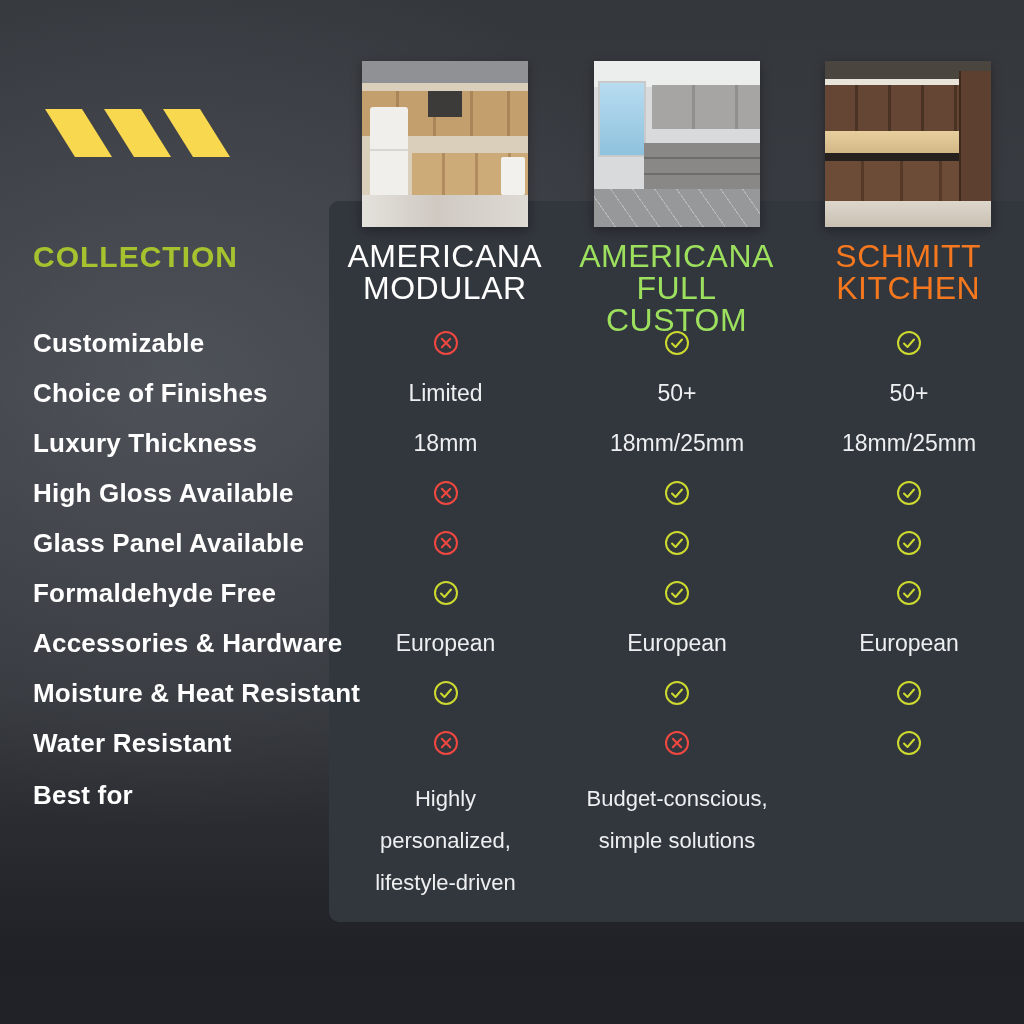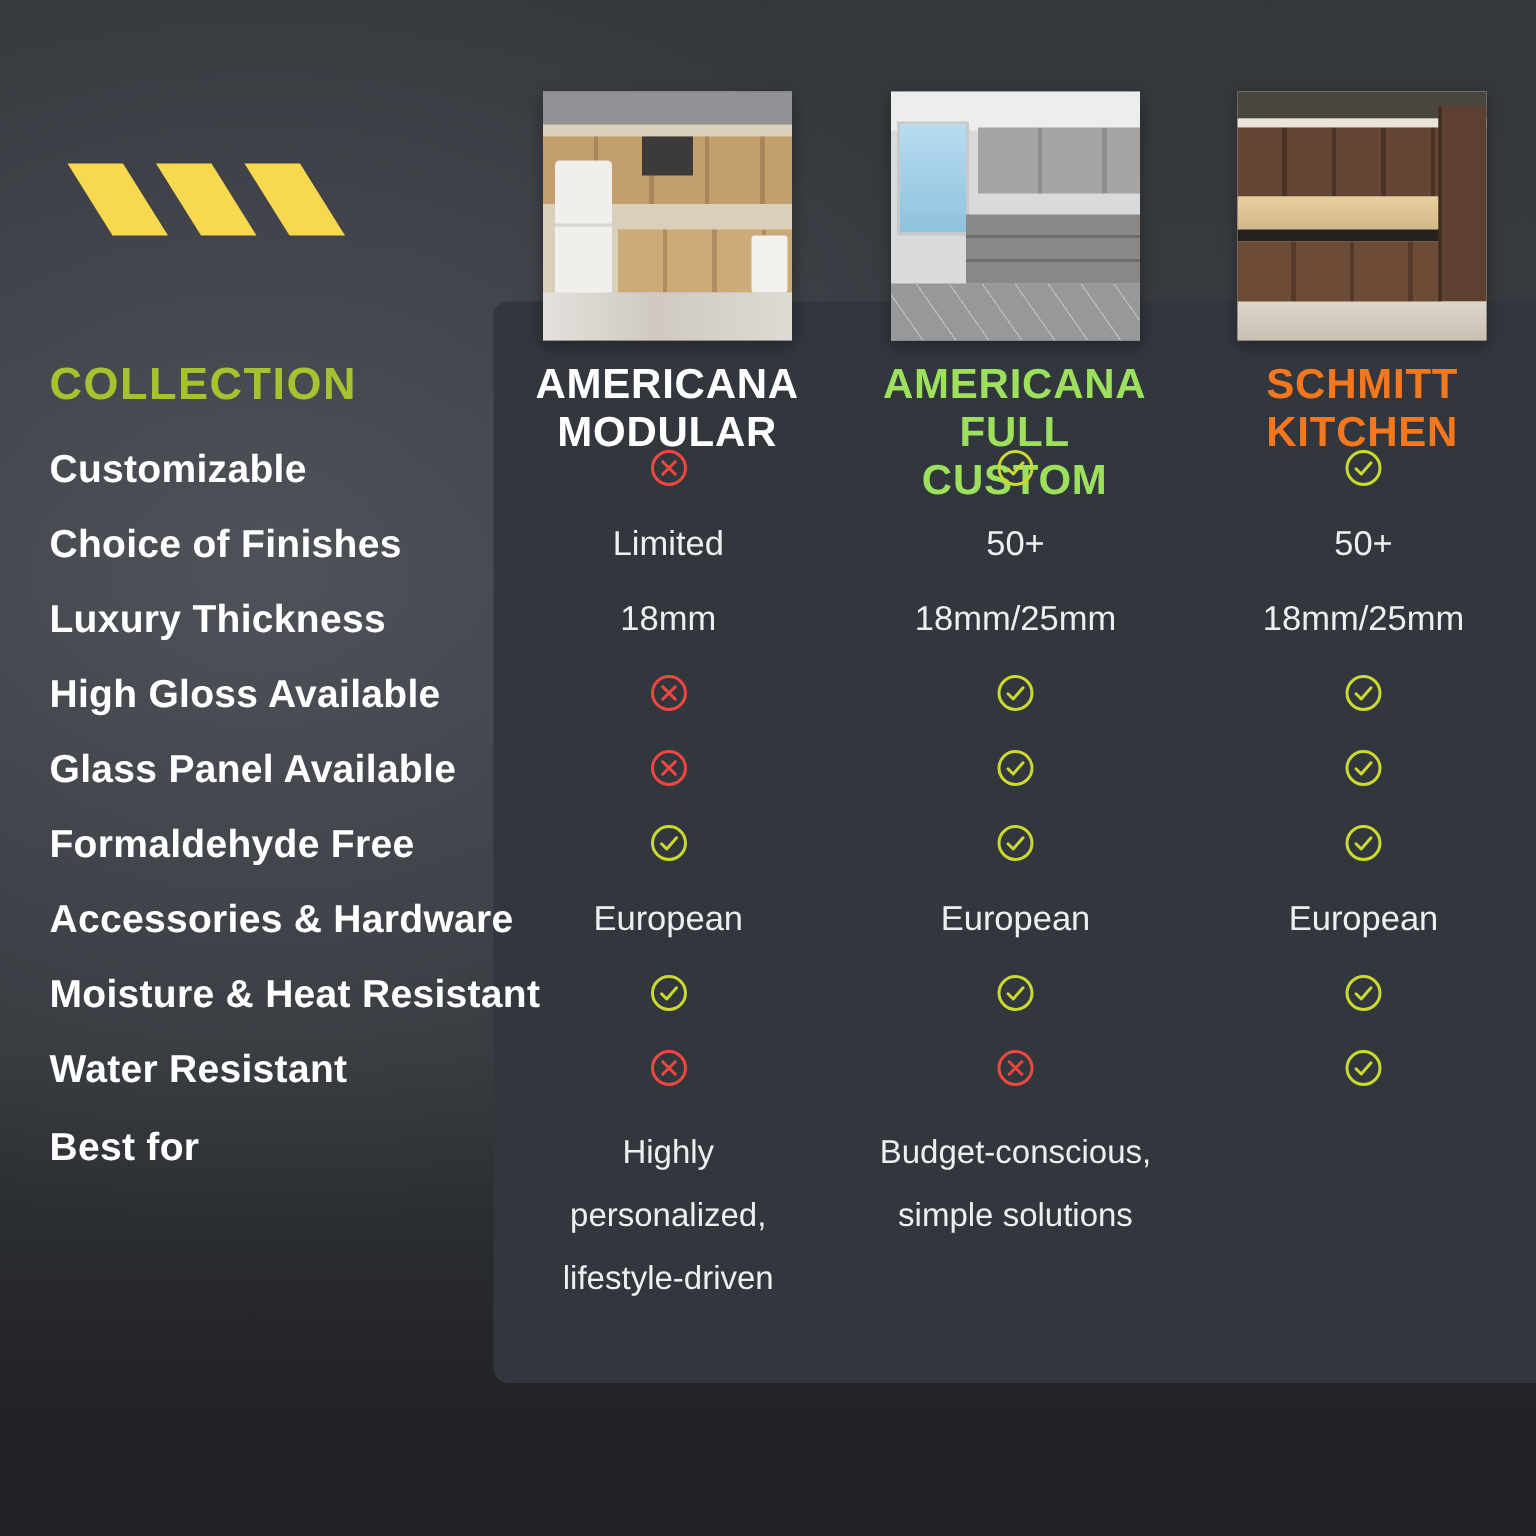--- a/index.html
+++ b/index.html
@@ -15,21 +15,21 @@
   .stripe{position:absolute;top:0;width:37px;height:48px;transform:skewX(32deg);transform-origin:0 0;}
   
   .collection{position:absolute;left:33px;top:240px;font-size:30px;font-weight:bold;letter-spacing:1px;}
   
   .panel{position:absolute;left:329px;top:201px;width:695px;height:721px;background:#32363d;border-radius:10px 0 0 10px;z-index:1;}
   
   .cols{position:absolute;left:329px;top:61px;width:695px;display:flex;z-index:2;}
   .col{flex:1;display:flex;flex-direction:column;align-items:center;}
   .kitchen{width:166px;height:166px;position:relative;overflow:hidden;background:#bbb;box-shadow:0 3px 10px rgba(0,0,0,0.35);}
   .kitchen div{position:absolute;}
-  .col-title{margin-top:13px;width:204px;text-align:center;font-weight:bold;font-size:28px;line-height:32px;letter-spacing:0.5px;}
+  .col-title{margin-top:13px;width:204px;text-align:center;font-weight:normal;font-size:32px;line-height:32px;letter-spacing:0.5px;}
   
   .k1{background:#d9cfba;}
   .k1 .ceil{top:0;left:0;right:0;height:22px;background:#8f9195;}
   .k1 .upper{top:30px;left:0;right:0;height:45px;background:repeating-linear-gradient(90deg,#c49f6e 0 34px,#a9855a 34px 37px);}
   .k1 .hood{top:30px;left:66px;width:34px;height:26px;background:#3c3b39;}
   .k1 .lower{top:92px;left:50px;right:0;height:42px;background:repeating-linear-gradient(90deg,#cdab79 0 30px,#b08c60 30px 33px);}
   .k1 .fridge{top:46px;left:8px;width:38px;height:92px;background:#f0efec;border-radius:3px;border-bottom:1px solid #d4d2ce;}
   .k1 .fridgeline{top:88px;left:8px;width:38px;height:2px;background:#d8d6d2;}
   .k1 .washer{top:96px;right:3px;width:24px;height:38px;background:#f2f1ee;border-radius:2px;}
   .k1 .floor{bottom:0;left:0;right:0;height:32px;background:linear-gradient(90deg,#e4e1dc,#cfc9c2 45%,#dedad4);}
@@ -45,21 +45,21 @@
   .k3{background:#c9c2b6;}
   .k3 .ceil{top:0;left:0;right:0;height:18px;background:#4a463f;}
   .k3 .cove{top:18px;left:0;right:0;height:6px;background:#e9e4da;}
   .k3 .upper{top:24px;left:0;right:30px;height:46px;background:repeating-linear-gradient(90deg,#654634 0 30px,#4a3325 30px 33px);}
   .k3 .glow{top:70px;left:0;right:30px;height:22px;background:linear-gradient(180deg,#e8cf9e,#d3b887);}
   .k3 .counter{top:92px;left:0;right:30px;height:8px;background:#26211e;}
   .k3 .lower{top:100px;left:0;right:30px;height:42px;background:repeating-linear-gradient(90deg,#6d4c37 0 36px,#553a29 36px 39px);}
   .k3 .tall{top:10px;right:0;width:30px;height:130px;background:#5d4030;border-left:2px solid #3e2a1d;}
   .k3 .floor{bottom:0;left:0;right:0;height:26px;background:linear-gradient(180deg,#ddd6cb,#c9c0b2);}
   
-  #rows-grid{position:absolute;left:0;top:287px;width:1024px;display:grid;grid-template-columns:330px 231px 232px 232px;z-index:2;}
+  #rows-grid{position:absolute;left:0;top:318px;width:1024px;display:grid;grid-template-columns:330px 231px 232px 232px;z-index:2;}
   .row-label{height:50px;display:flex;align-items:center;padding-left:33px;box-sizing:border-box;
     font-weight:bold;font-size:26px;color:#ffffff;white-space:nowrap;letter-spacing:0.2px;}
   .row-label.multi{height:auto;align-items:flex-start;padding-top:12px;}
   .cell{height:50px;display:flex;align-items:center;justify-content:center;font-size:23px;color:#edeff1;}
   .cell.multi{height:auto;align-items:flex-start;padding-top:10px;}
   .cell.lines{white-space:pre-line;text-align:center;line-height:42px;font-size:22px;}
   .cell svg{display:block;}
 </style>
 </head>
 <body>

